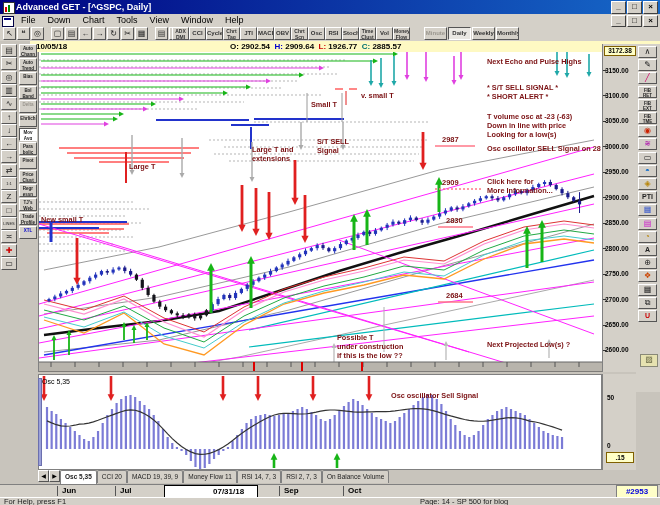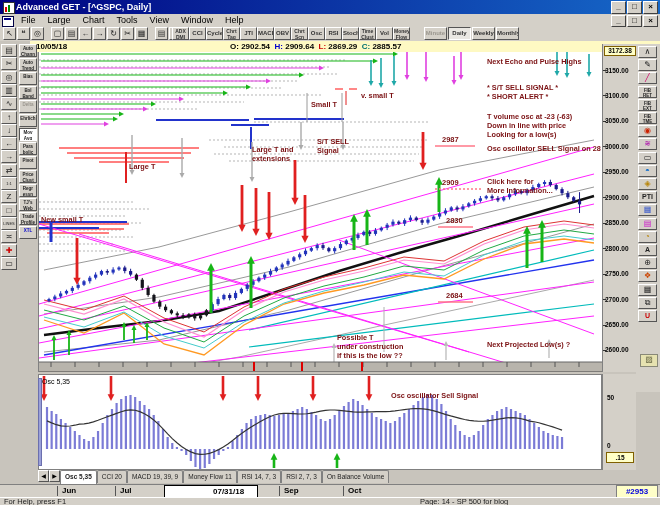--- a/index.html
+++ b/index.html
@@ -74,21 +74,21 @@
     <span class="winbtn">×</span>
   </span>
 </div>
 
 <div id="menubar" class="abs">
   <span class="mdiicon">
       <i></i>
     </span>
   <span id="menu-items">
       <span class="mi">File</span>
-      <span class="mi">Large</span>
+      <span class="mi">Down</span>
       <span class="mi">Chart</span>
       <span class="mi">Tools</span>
       <span class="mi">View</span>
       <span class="mi">Window</span>
       <span class="mi">Help</span>
     </span>
   <span style="position:absolute;right:2px;top:1px;display:flex;gap:1px;">
     <span class="winbtn" style="height:10px">_</span>
     <span class="winbtn" style="height:10px">□</span>
     <span class="winbtn" style="height:10px">×</span>
@@ -163,21 +163,21 @@
   </div>
 
 <div id="infobar" class="abs">
   <span style="position:absolute;left:6px;">10/05/18</span>
   <span class="ohlc">
     <b style="color:#000">O:</b>
     <span>2902.54</span>&nbsp;
     <b style="color:#0000cc">H:</b>
     <span>2909.64</span>&nbsp;
     <b style="color:#cc0000">L:</b>
-    <span>2869.29</span>&nbsp;
+    <span>1926.77</span>&nbsp;
     <b style="color:#007070">C:</b>
     <span>2885.57</span>
   </span>
   <span id="chg">-16.04</span>
 </div>
 
 <div id="left-icons" class="abs" style="left:1px;top:44px;width:17px;height:240px;">
     <span class="sbtn" style="left: 0px; top: 0px; width: 16px; height: 13px; font-size: 8px; line-height: 11px;">▤</span>
     <span class="sbtn" style="left: 0px; top: 13.3px; width: 16px; height: 13px; font-size: 8px; line-height: 11px;">✂</span>
     <span class="sbtn" style="left: 0px; top: 26.6px; width: 16px; height: 13px; font-size: 8px; line-height: 11px;">◎</span>

